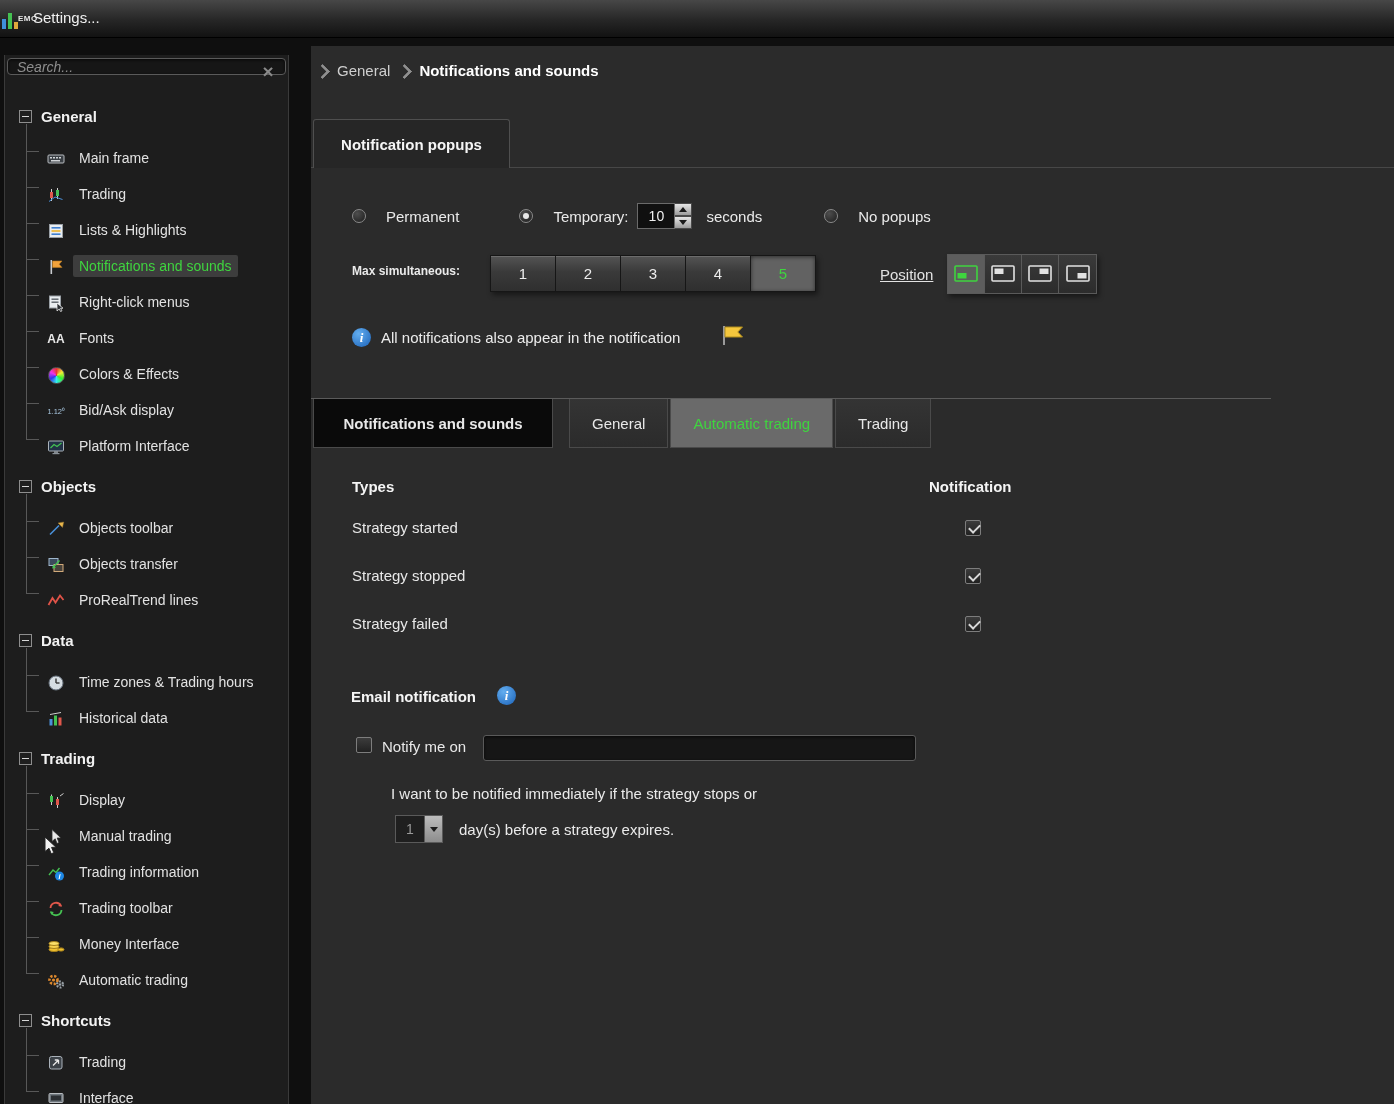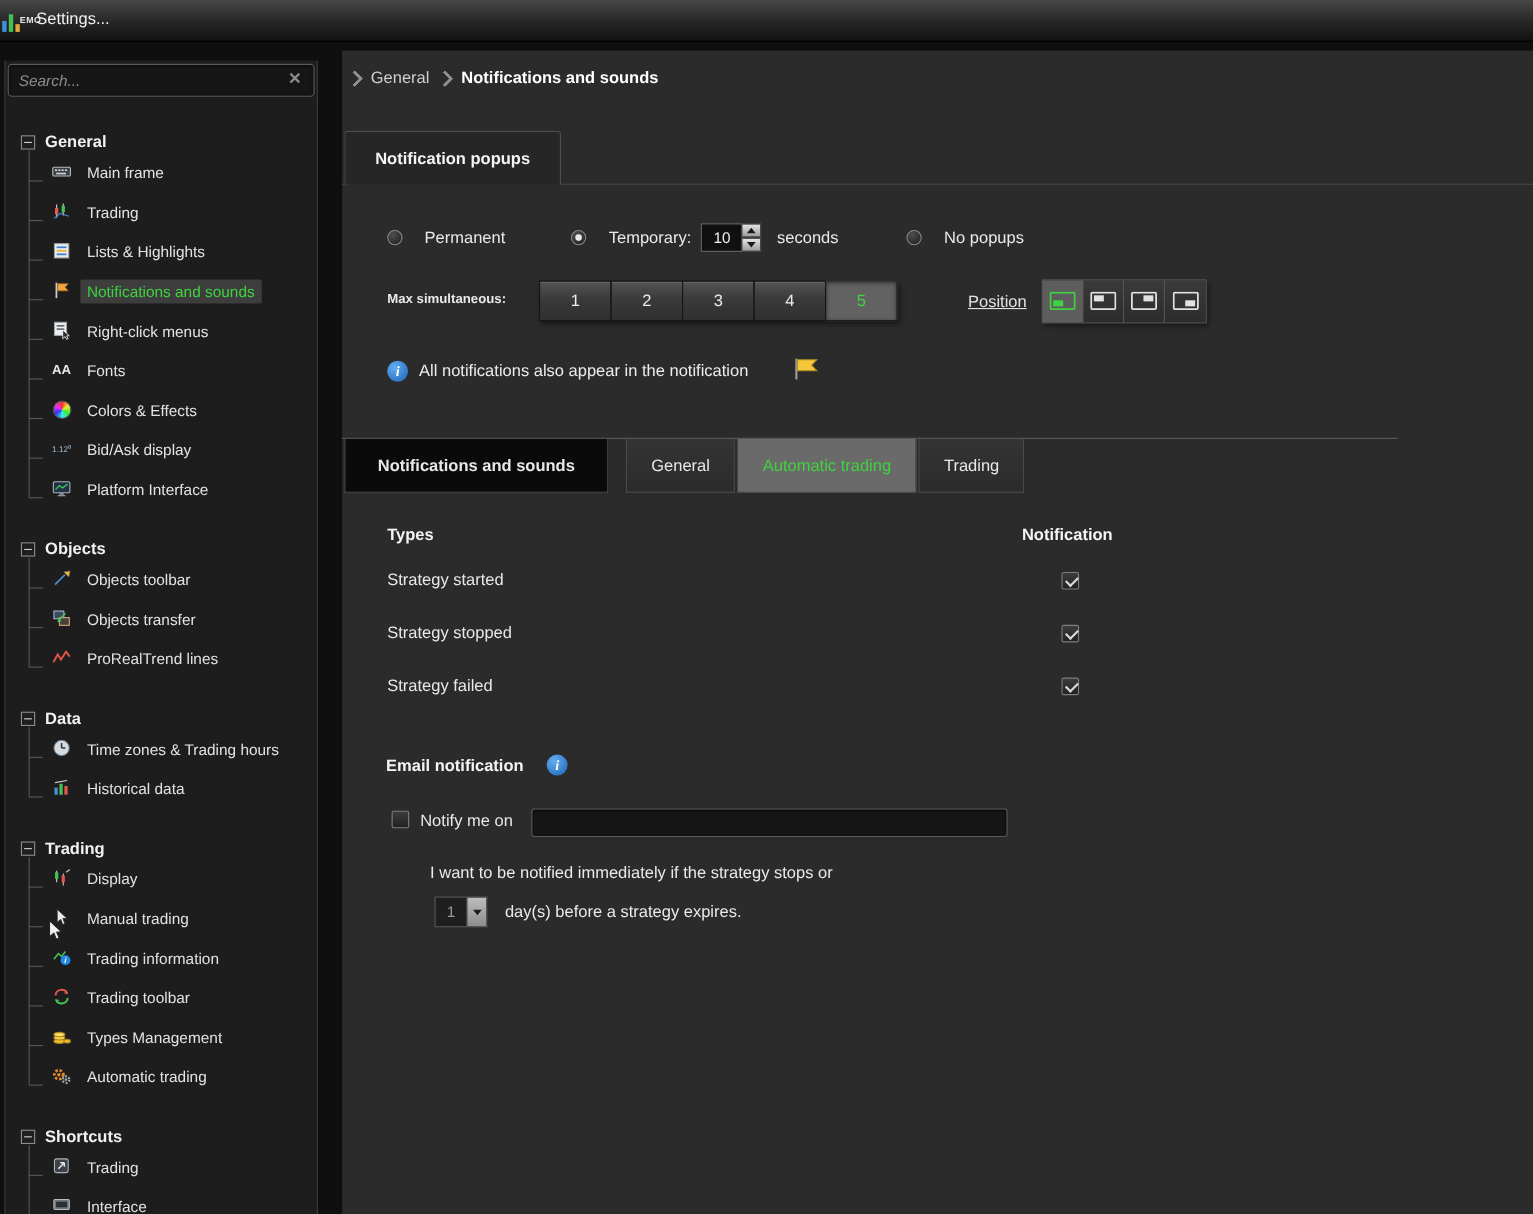--- a/index.html
+++ b/index.html
@@ -14,36 +14,36 @@
   .logo-bars i:nth-child(1){height:10px;background:#3f8fd9;}
   .logo-bars i:nth-child(2){height:16px;background:#45c152;}
   .logo-bars i:nth-child(3){height:7px;background:#e0a83c;}
   .logo-txt{font-size:8px;font-weight:bold;color:#e8e8e8;letter-spacing:.5px;}
   .win-title{position:absolute;left:33px;top:0;line-height:36px;font-size:15px;color:#f0f0f0;}
 
   
   .sidebar{position:absolute;left:4px;top:55px;width:285px;height:1049px;background:#1d1d1d;
     border-left:1px solid #3a3a3a;border-right:1px solid #3a3a3a;box-sizing:border-box;overflow:hidden;}
   .search-box{position:relative;margin:3px 2px 0 2px;}
-  .search-box input{width:100%;height:30px;box-sizing:border-box;background:#161616;border:1px solid #5a5a5a;
+  .search-box input{width:100%;height:17px;box-sizing:border-box;background:#161616;border:1px solid #5a5a5a;
     border-radius:4px;color:#cfcfcf;font-style:italic;font-size:14px;padding:0 28px 0 9px;outline:none;
     box-shadow:inset 0 1px 3px rgba(0,0,0,.7);font-family:"Liberation Sans",sans-serif;}
   .search-box input::placeholder{color:#8d8d8d;font-style:italic;}
   .search-clear{position:absolute;right:9px;top:5px;width:18px;height:18px;color:#8a8a8a;font-size:19px;
     line-height:17px;text-align:center;font-weight:bold;cursor:pointer;}
   .tree{margin-top:24px;}
   .group{margin-top:12px;}
   .group:first-child{margin-top:0;}
   .group-h{position:relative;height:34px;display:flex;align-items:center;padding-left:14px;cursor:pointer;}
   .group-h::after{content:'';position:absolute;left:21px;top:25px;bottom:0;width:1px;background:#585858;}
   .collapse{width:13px;height:13px;box-sizing:border-box;border:1px solid #8d8d8d;background:#1f1f1f;
     position:relative;margin-right:9px;flex:none;}
   .collapse::before{content:'';position:absolute;left:2px;top:5px;width:7px;height:1px;background:#d6d6d6;}
   .glbl{font-weight:bold;font-size:15px;color:#f2f2f2;}
-  .child{position:relative;height:36px;display:flex;align-items:flex-start;padding-left:40px;cursor:pointer;}
+  .child{position:relative;height:36px;display:flex;align-items:flex-end;padding-left:40px;cursor:pointer;}
   .child::before{content:'';position:absolute;left:21px;top:0;bottom:0;width:1px;background:#585858;}
   .child:last-child::before{bottom:50%;}
   .child::after{content:'';position:absolute;left:21px;top:50%;width:13px;height:1px;background:#585858;}
   .ic{width:22px;height:20px;display:flex;align-items:center;justify-content:center;margin-right:6px;flex:none;}
   .lbl{font-size:14px;color:#e2e2e2;padding:3px 6px;border-radius:2px;white-space:nowrap;}
   .lbl.sel{background:#3d3d3d;color:#3fd43f;}
   .txt-ic{font-weight:bold;font-size:12px;color:#e8e8e8;white-space:nowrap;}
   .txt-ic.small{font-weight:normal;font-size:7.5px;color:#a8c7e0;}
   .wheel{width:15px;height:15px;border-radius:50%;
     background:conic-gradient(#e33,#ee3,#3e3,#3ee,#33e,#e3e,#e33);border:1px solid #555;}
@@ -357,21 +357,21 @@
         </div>
         <div class="child">
           <span class="ic">
             <svg width="18" height="18" viewBox="0 0 18 18">
                 <ellipse cx="7" cy="13.5" rx="5" ry="2" fill="#f2c230" stroke="#a8821a"></ellipse>
                 <ellipse cx="7" cy="10.5" rx="5" ry="2" fill="#f7d14e" stroke="#a8821a"></ellipse>
                 <ellipse cx="7" cy="7.5" rx="5" ry="2" fill="#fbe06a" stroke="#a8821a"></ellipse>
                 <ellipse cx="14" cy="13.5" rx="3" ry="1.6" fill="#f2c230" stroke="#a8821a"></ellipse>
               </svg>
           </span>
-          <span class="lbl">Types Management</span>
+          <span class="lbl">Money Interface</span>
         </div>
         <div class="child">
           <span class="ic">
             <svg width="18" height="18" viewBox="0 0 18 18">
                 <circle cx="6.5" cy="8" r="4" fill="none" stroke="#e08a2e" stroke-width="2.6" stroke-dasharray="2.2 1.6"></circle>
                 <circle cx="6.5" cy="8" r="1.6" fill="#e08a2e"></circle>
                 <circle cx="13" cy="12.5" r="3" fill="none" stroke="#9aa2a8" stroke-width="2.2" stroke-dasharray="1.8 1.4"></circle>
                 <circle cx="13" cy="12.5" r="1.2" fill="#9aa2a8"></circle>
               </svg>
           </span>

